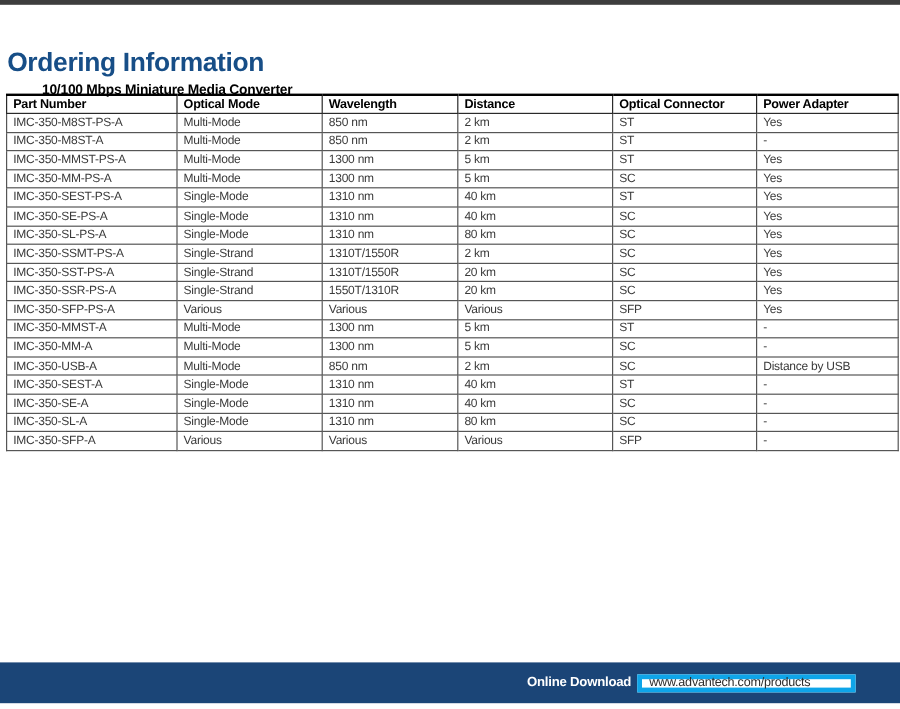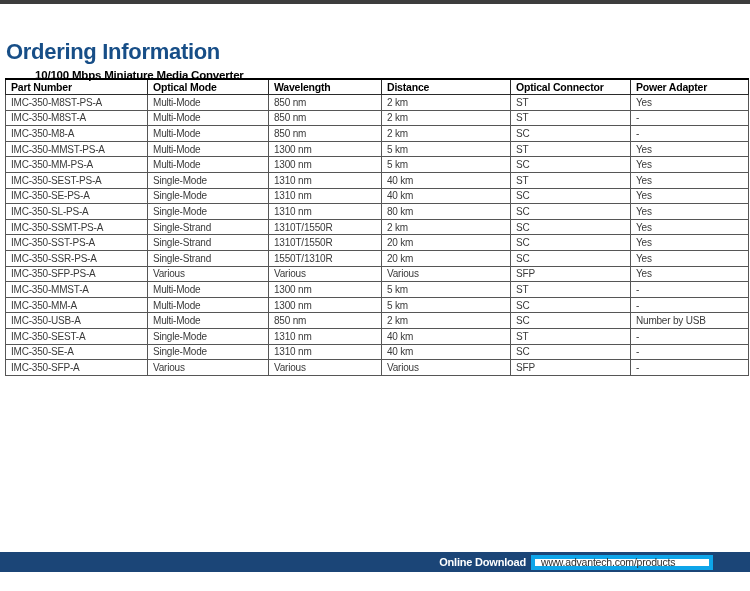--- a/index.html
+++ b/index.html
@@ -31,21 +31,21 @@
     padding:1px 4px 1px 5px;height:12px;letter-spacing:-0.2px;white-space:nowrap;
     overflow:hidden;
   }
   td{
     border:1px solid #565656;
     font-size:10px;font-weight:normal;color:#3a3a3a;text-align:left;
     padding:0 4px 0 5px;height:14.6px;letter-spacing:-0.2px;white-space:nowrap;
     overflow:hidden;
   }
   .footer-bar{
-    position:absolute;left:0;top:552px;width:750px;height:20px;background:#1b4577;
+    position:absolute;left:0;top:552px;width:750px;height:34px;background:#1b4577;
     display:flex;align-items:center;justify-content:flex-end;
     padding-right:37px;box-sizing:border-box;
   }
   .footer-label{
     color:#ffffff;font-size:11px;font-weight:bold;margin-right:5px;
     letter-spacing:-0.2px;white-space:nowrap;
   }
   .footer-urlbox{
     background:#ffffff;width:182px;height:15px;display:flex;align-items:center;
     padding-left:6px;box-sizing:border-box;border:4px solid #0ea5e9;
@@ -94,28 +94,20 @@
         </tr>
         <tr>
           <td>IMC-350-M8ST-A</td>
           <td>Multi-Mode</td>
           <td>850 nm</td>
           <td>2 km</td>
           <td>ST</td>
           <td>-</td>
         </tr>
         <tr>
-          <td>IMC-350-M8-A</td>
-          <td>Multi-Mode</td>
-          <td>850 nm</td>
-          <td>2 km</td>
-          <td>SC</td>
-          <td>-</td>
-        </tr>
-        <tr>
           <td>IMC-350-MMST-PS-A</td>
           <td>Multi-Mode</td>
           <td>1300 nm</td>
           <td>5 km</td>
           <td>ST</td>
           <td>Yes</td>
         </tr>
         <tr>
           <td>IMC-350-MM-PS-A</td>
           <td>Multi-Mode</td>
@@ -195,35 +187,43 @@
           <td>5 km</td>
           <td>SC</td>
           <td>-</td>
         </tr>
         <tr>
           <td>IMC-350-USB-A</td>
           <td>Multi-Mode</td>
           <td>850 nm</td>
           <td>2 km</td>
           <td>SC</td>
-          <td>Number by USB</td>
+          <td>Distance by USB</td>
         </tr>
         <tr>
           <td>IMC-350-SEST-A</td>
           <td>Single-Mode</td>
           <td>1310 nm</td>
           <td>40 km</td>
           <td>ST</td>
           <td>-</td>
         </tr>
         <tr>
           <td>IMC-350-SE-A</td>
           <td>Single-Mode</td>
           <td>1310 nm</td>
           <td>40 km</td>
+          <td>SC</td>
+          <td>-</td>
+        </tr>
+        <tr>
+          <td>IMC-350-SL-A</td>
+          <td>Single-Mode</td>
+          <td>1310 nm</td>
+          <td>80 km</td>
           <td>SC</td>
           <td>-</td>
         </tr>
         <tr>
           <td>IMC-350-SFP-A</td>
           <td>Various</td>
           <td>Various</td>
           <td>Various</td>
           <td>SFP</td>
           <td>-</td>

